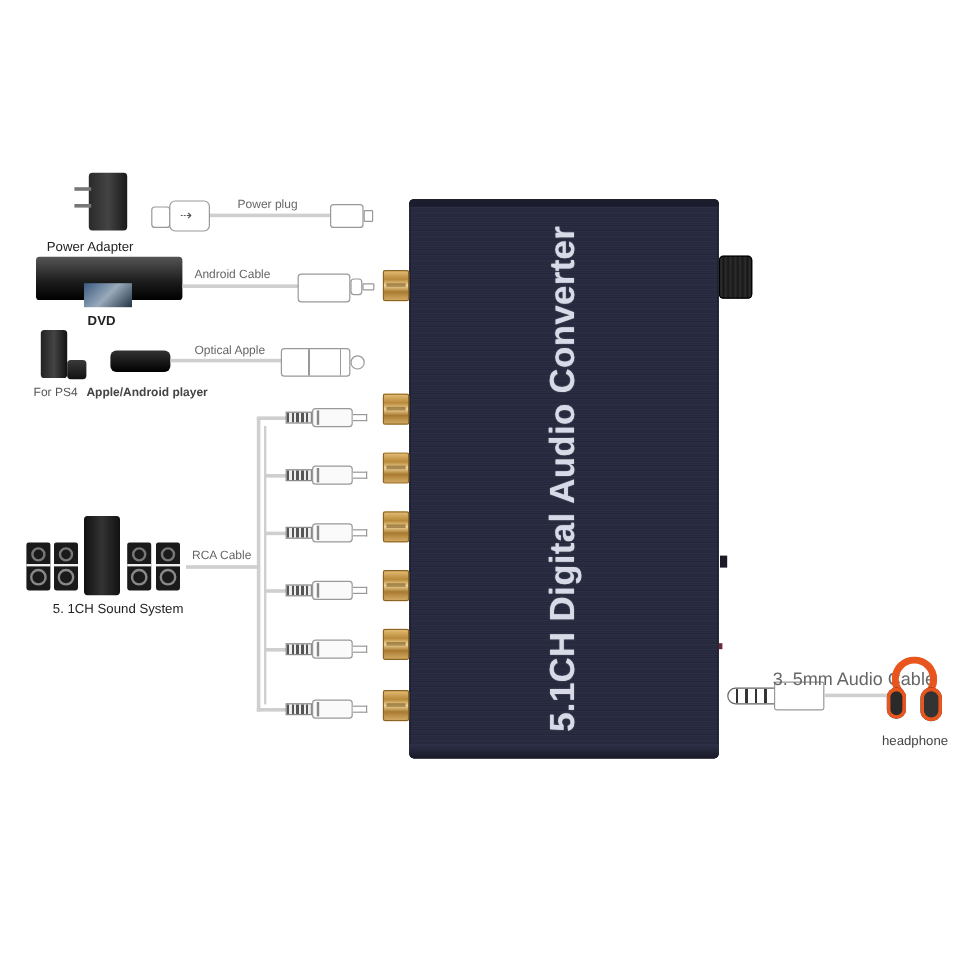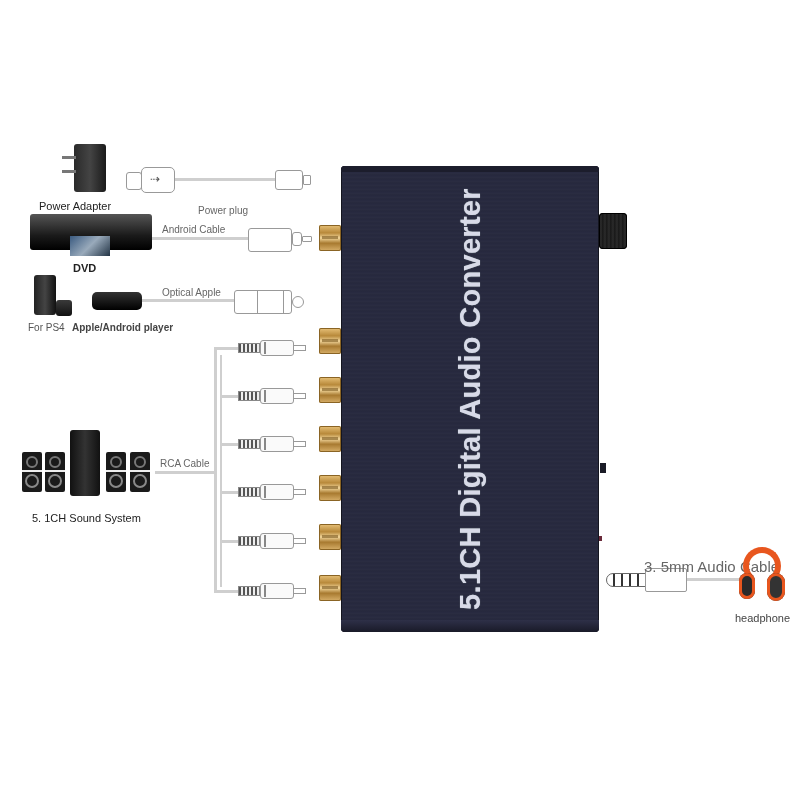--- a/index.html
+++ b/index.html
@@ -48,21 +48,21 @@
   <div class="abs" style="left:0;top:12px;width:14px;height:3px;background:#777;"></div>
   <div class="abs" style="left:0;top:26px;width:14px;height:3px;background:#777;"></div>
 </div>
 <div class="dlbl" style="left:39px;top:200px;">Power Adapter</div>
 
 <div class="plug" style="left:126px;top:172px;width:16px;height:18px;"></div>
 <div class="plug" style="left:141px;top:167px;width:34px;height:26px;border-radius:5px;">
   <span style="position:absolute;left:8px;top:4px;font-size:12px;color:#555;">⇢</span>
 </div>
 <div class="wire" style="left:175px;top:178px;width:100px;height:3px;"></div>
-<div class="lbl" style="left:198px;top:165px;margin-top:40px;">Power plug</div>
+<div class="lbl" style="left:198px;top:165px;">Power plug</div>
 <div class="plug" style="left:275px;top:170px;width:28px;height:20px;"></div>
 <div class="plug" style="left:303px;top:175px;width:8px;height:10px;border-radius:1px;"></div>
 
 <div class="abs" style="left:30px;top:214px;width:122px;height:42px;">
   <div class="blk" style="left:0;top:0;width:122px;height:36px;background:linear-gradient(#555,#1a1a1a 60%,#000);"></div>
   <div class="abs" style="left:40px;top:22px;width:40px;height:20px;background:linear-gradient(135deg,#3a5a80,#9ab,#234);"></div>
 </div>
 <div class="dlbl" style="left:73px;top:262px;font-weight:bold;">DVD</div>
 <div class="wire" style="left:152px;top:237px;width:98px;height:3px;"></div>
 <div class="lbl" style="left:162px;top:224px;">Android Cable</div>
@@ -88,21 +88,21 @@
       <div class="band"></div>
     </div>
   <div class="blk" style="left:52px;top:2px;width:30px;height:66px;background:linear-gradient(90deg,#111,#333,#111);"></div>
   <div class="spk" style="left:88px;top:24px;">
       <div class="band"></div>
     </div>
   <div class="spk" style="left:112px;top:24px;">
       <div class="band"></div>
     </div>
 </div>
-<div class="dlbl" style="left:32px;top:502px;margin-top:10px;">5. 1CH  Sound System</div>
+<div class="dlbl" style="left:44px;top:502px;">5. 1CH  Sound System</div>
 <div class="lbl" style="left:160px;top:458px;">RCA Cable</div>
 <div class="wire" style="left:155px;top:471px;width:60px;height:3px;"></div>
 <div class="wire" style="left:214px;top:348px;width:3px;height:245px;"></div>
 <div class="wire" style="left:220px;top:355px;width:2px;height:232px;"></div>
 
 <div class="wire" style="left:214px;top:347px;width:26px;height:3px;"></div>
 <div class="rca" style="left:238px;top:340px;width:70px;">
     <div class="thread"></div>
     <div class="body"></div>
     <div class="pin"></div>

